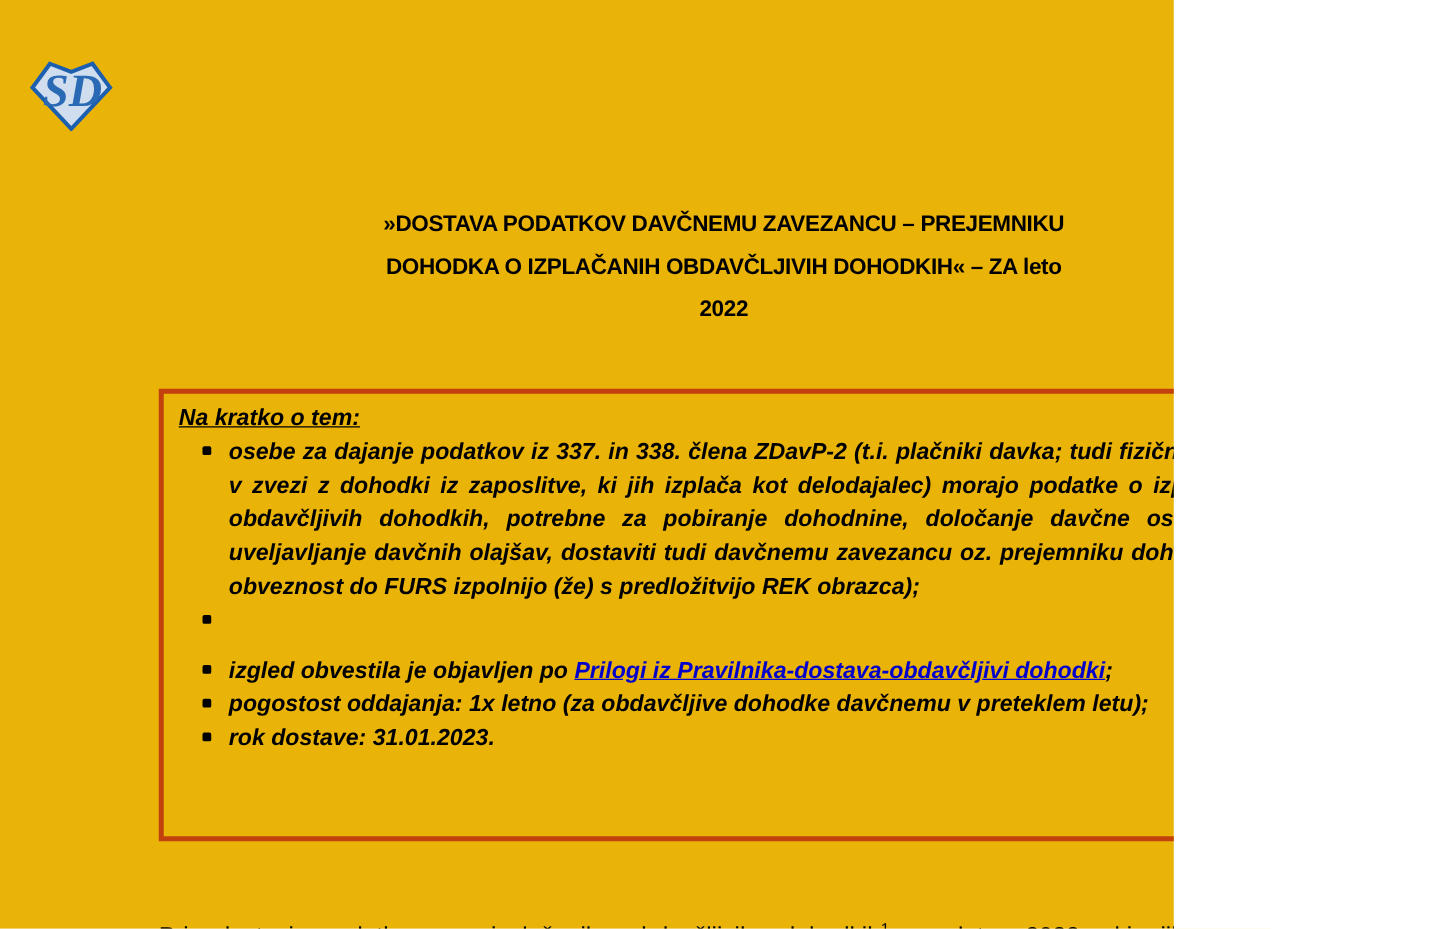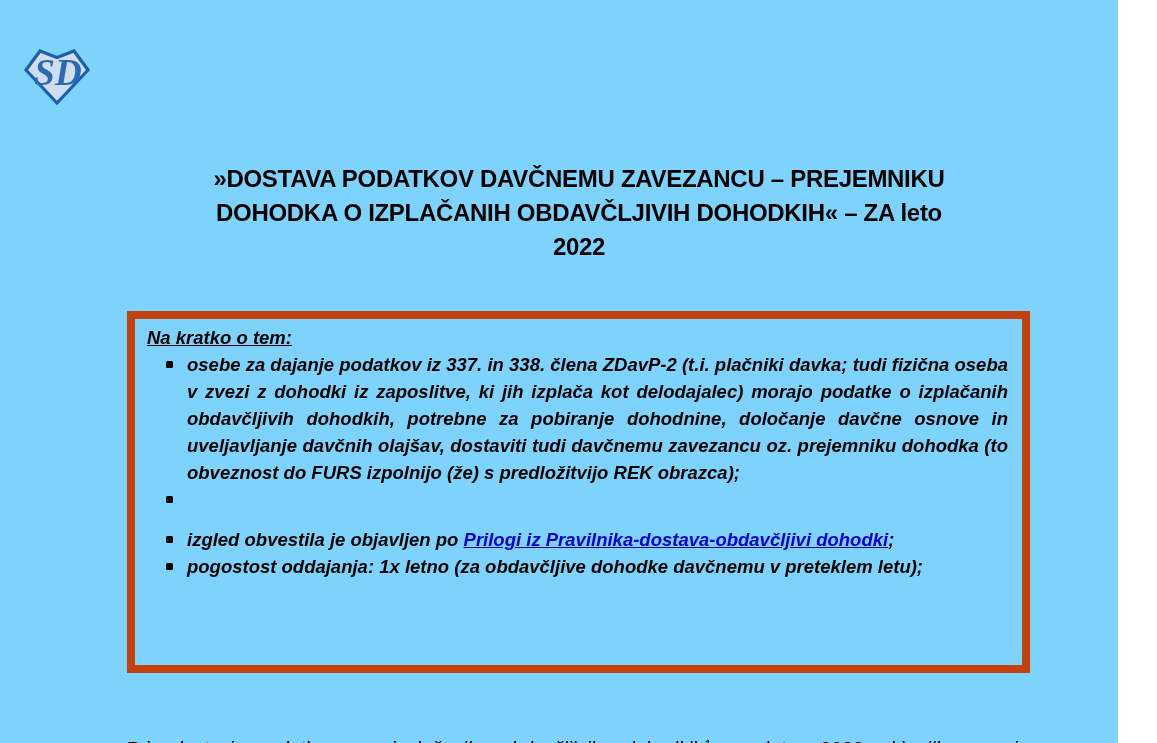--- a/index.html
+++ b/index.html
@@ -1,20 +1,20 @@
 <!DOCTYPE html>
 <html><head>
 <meta charset="utf-8">
 <style>
   html, body { margin: 0; padding: 0; background: #ffffff; }
   .page {
     position: relative;
-    width: 1118px;
+    width: 939px;
     height: 743px;
-    background: #7dd3fc;
+    background: #eab308;
     overflow: hidden;
     font-family: "Liberation Sans", sans-serif;
     color: #000000;
   }
 
   
   .logo {
     position: absolute;
     left: 23px;
     top: 47px;
@@ -23,34 +23,34 @@
   }
 
   
   .doc-title {
     position: absolute;
     left: 123px;
     top: 162px;
     width: 912px;
     text-align: center;
     font-weight: bold;
-    font-size: 24px;
+    font-size: 18px;
     line-height: 34px;
     letter-spacing: -0.3px;
   }
 
   
   .summary-box {
     position: absolute;
     left: 127px;
     top: 311px;
     width: 903px;
     height: 362px;
     box-sizing: border-box;
-    border: 8px solid #c2410c;
+    border: 4px solid #c2410c;
     padding: 5px 14px 4px 12px;
     font-style: italic;
     font-weight: bold;
     font-size: 18.5px;
     line-height: 27px;
   }
   .summary-heading {
     text-decoration: underline;
     margin: 0;
   }
@@ -123,18 +123,22 @@
         <span class="bullet-dot"></span>
       </li>
       <li class="spaced">
         <span class="bullet-dot"></span>
         <span>izgled obvestila je objavljen po </span><a class="doc-link" style="color:#0000cc" href="#">Prilogi iz Pravilnika-dostava-obdavčljivi dohodki</a><span>;</span>
       </li>
       <li>
         <span class="bullet-dot"></span>
         <span>pogostost oddajanja: 1x letno (za obdavčljive dohodke davčnemu v preteklem letu);</span>
       </li>
+      <li>
+        <span class="bullet-dot"></span>
+        <span>rok dostave: 31.01.2023.</span>
+      </li>
     </ul>
   </div>
 
   <p class="closing-paragraph"><span>Pri dostavi podatkov o izplačanih obdavčljivih dohodkih</span><sup>1</sup><span> v letu 2022, ki jih morajo</span></p>
 
 </div>
 
 </body></html>

